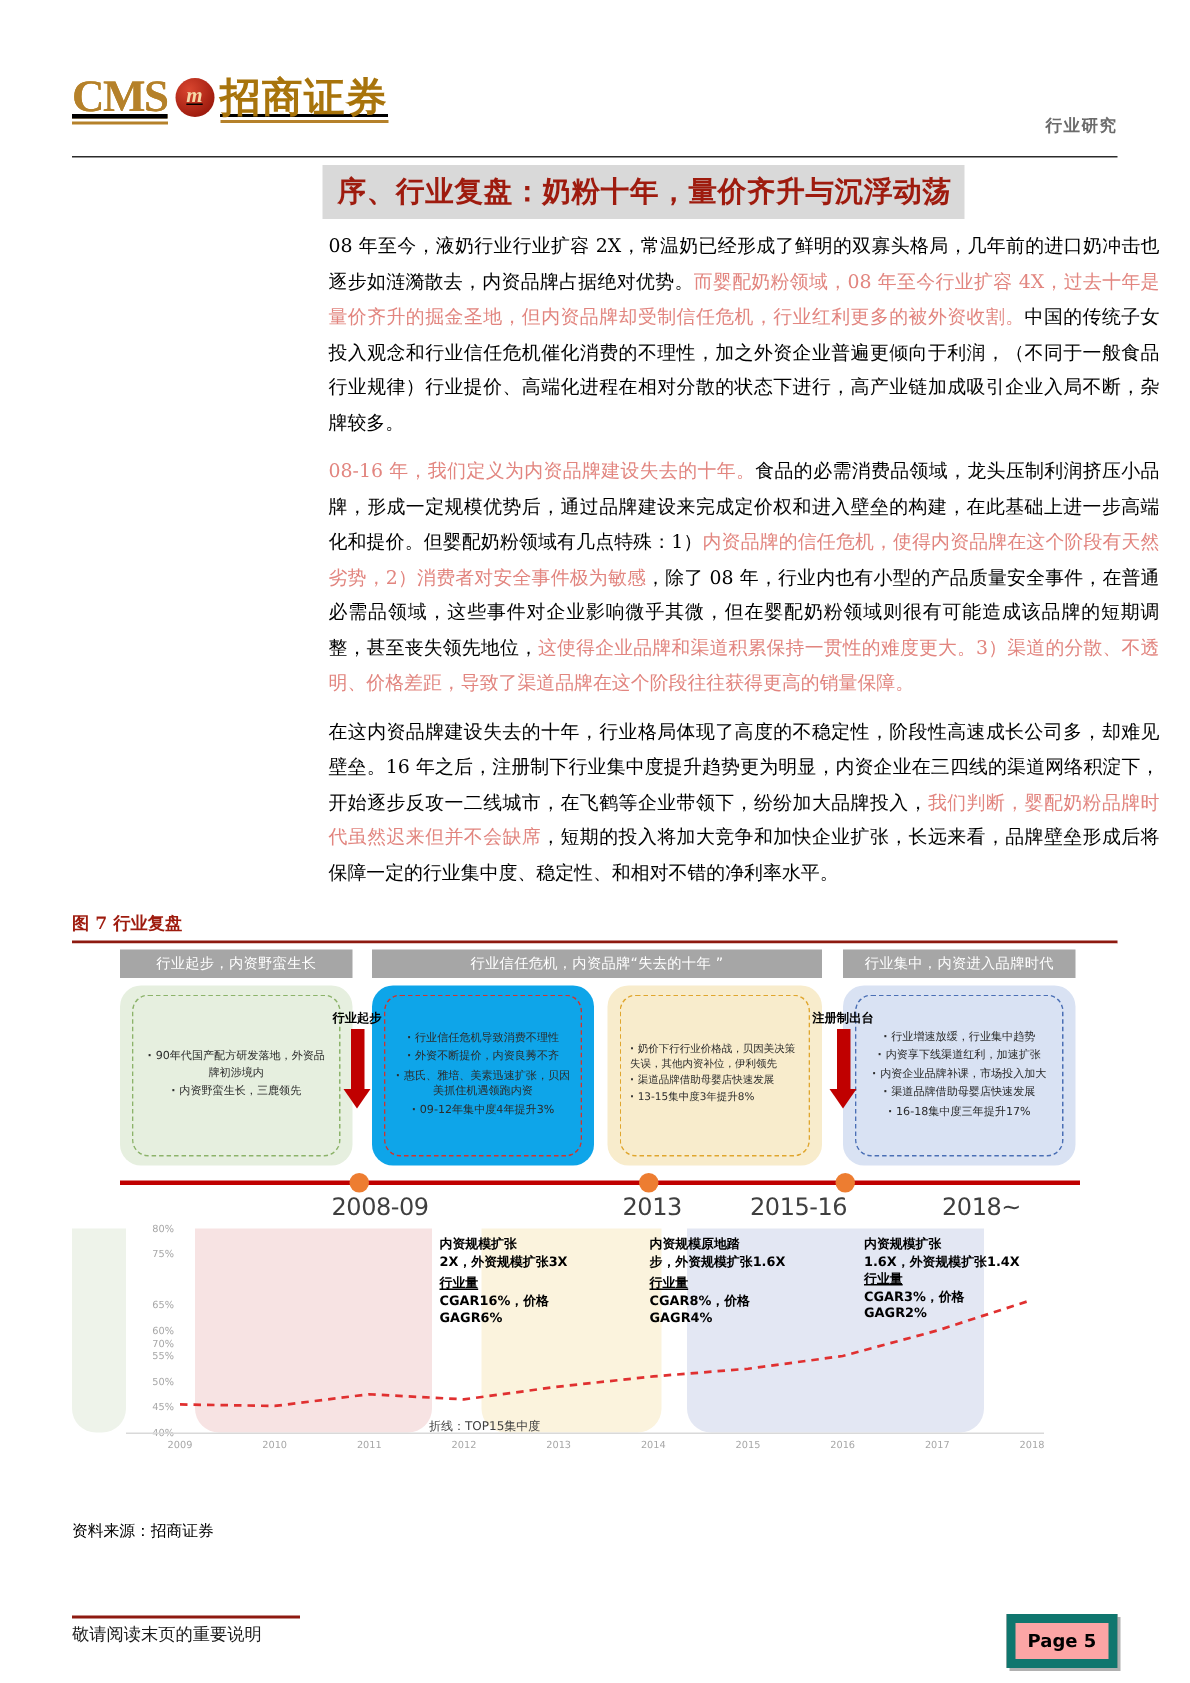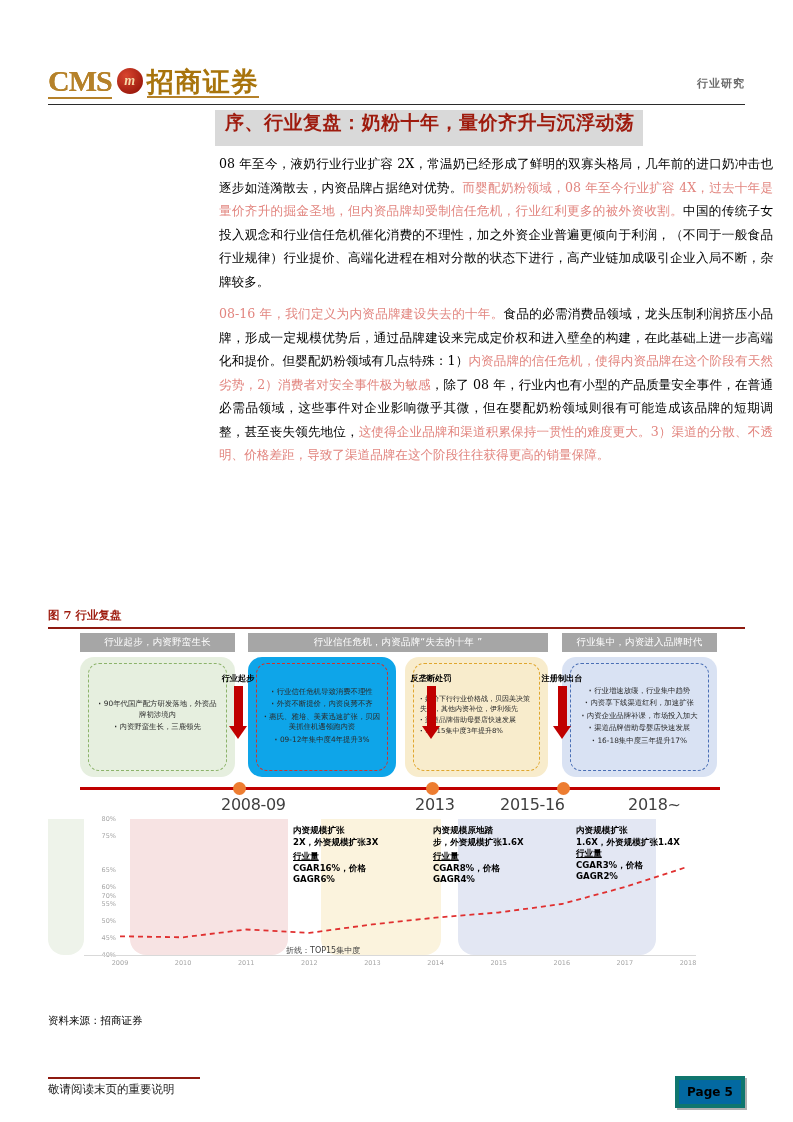--- a/index.html
+++ b/index.html
@@ -19,23 +19,24 @@
   .page-header {
     position: absolute;
     left: 48px;
     top: 50px;
     width: 697px;
     height: 52px;
   }
   .logo-block {
     position: absolute;
     left: 0;
-    top: 16px;
-    display: flex;
-    align-items: center;
+    top: 0;
+    display: flex;
+    align-items: center;
+    text-decoration: underline;
   }
   .logo-cms {
     font-family: "Liberation Serif", serif;
     font-size: 30px;
     font-weight: bold;
     letter-spacing: -1px;
     color: #b8860b;
     background: linear-gradient(#c8912a, #a8740c);
     -webkit-background-clip: text;
     background-clip: text;
@@ -92,20 +93,21 @@
 
   
   .section-title-bar {
     position: absolute;
     left: 215px;
     top: 110px;
     width: 428px;
     height: 36px;
     background: #d9d9d9;
     display: flex;
+    align-items: center;
   }
   .section-title-bar .t {
     font-size: 19px;
     font-weight: bold;
     color: #9e1b0e;
     letter-spacing: 0.5px;
     padding-left: 10px;
     font-family: "DejaVu Serif", "Liberation Serif", serif;
   }
 
@@ -403,22 +405,22 @@
     font-size: 11.5px;
     color: #1a1a1a;
     font-family: "DejaVu Serif", serif;
   }
   .page-badge {
     position: absolute;
     right: 48px;
     top: 1076px;
     width: 62px;
     height: 24px;
-    background: #0369a1;
-    border: 4px solid #0f766e;
+    background: #fca5a5;
+    border: 6px solid #0f766e;
     box-shadow: 2px 2px 0 #b0b0b0;
     display: flex;
     align-items: center;
     justify-content: center;
     font-size: 12px;
     font-weight: bold;
     color: #000;
     font-family: "DejaVu Sans", sans-serif;
   }
 </style>
@@ -435,20 +437,21 @@
 </div>
 <div class="header-rule"></div>
 
 <div class="section-title-bar">
   <span class="t">序、行业复盘：奶粉十年，量价齐升与沉浮动荡</span>
 </div>
 
 <div class="body-col">
   <p class="para"><span>08 年至今，液奶行业行业扩容 2X，常温奶已经形成了鲜明的双寡头格局，几年前的进口奶冲击也逐步如涟漪散去，内资品牌占据绝对优势。</span><span class="hl">而婴配奶粉领域，08 年至今行业扩容 4X，过去十年是量价齐升的掘金圣地，但内资品牌却受制信任危机，行业红利更多的被外资收割。</span><span>中国的传统子女投入观念和行业信任危机催化消费的不理性，加之外资企业普遍更倾向于利润，（不同于一般食品行业规律）行业提价、高端化进程在相对分散的状态下进行，高产业链加成吸引企业入局不断，杂牌较多。</span></p>
   <p class="para"><span class="hl">08-16 年，我们定义为内资品牌建设失去的十年。</span><span>食品的必需消费品领域，龙头压制利润挤压小品牌，形成一定规模优势后，通过品牌建设来完成定价权和进入壁垒的构建，在此基础上进一步高端化和提价。但婴配奶粉领域有几点特殊：1）</span><span class="hl">内资品牌的信任危机，使得内资品牌在这个阶段有天然劣势，2）消费者对安全事件极为敏感</span><span>，除了 08 年，行业内也有小型的产品质量安全事件，在普通必需品领域，这些事件对企业影响微乎其微，但在婴配奶粉领域则很有可能造成该品牌的短期调整，甚至丧失领先地位，</span><span class="hl">这使得企业品牌和渠道积累保持一贯性的难度更大。3）渠道的分散、不透明、价格差距，导致了渠道品牌在这个阶段往往获得更高的销量保障。</span></p>
+  <p class="para"><span>在这内资品牌建设失去的十年，行业格局体现了高度的不稳定性，阶段性高速成长公司多，却难见壁垒。16 年之后，注册制下行业集中度提升趋势更为明显，内资企业在三四线的渠道网络积淀下，开始逐步反攻一二线城市，在飞鹤等企业带领下，纷纷加大品牌投入，</span><span class="hl">我们判断，婴配奶粉品牌时代虽然迟来但并不会缺席</span><span>，短期的投入将加大竞争和加快企业扩张，长远来看，品牌壁垒形成后将保障一定的行业集中度、稳定性、和相对不错的净利率水平。</span></p>
 </div>
 
 <div class="fig-title">
   <span>图 7</span>
   <span>行业复盘</span>
 </div>
 <div class="fig-rule"></div>
 
 <div class="fig-body">
 
@@ -492,25 +495,20 @@
           <li>内资享下线渠道红利，加速扩张</li>
           <li>内资企业品牌补课，市场投入加大</li>
           <li>渠道品牌借助母婴店快速发展</li>
           <li>16-18集中度三年提升17%</li>
         </ul>
       </div>
   </div>
 
   <div class="event ev1">
     <span class="lbl">行业起步</span>
-    <div class="arrow-shaft"></div>
-    <div class="arrow-head"></div>
-  </div>
-  <div class="event ev2">
-    <span class="lbl">反垄断处罚</span>
     <div class="arrow-shaft"></div>
     <div class="arrow-head"></div>
   </div>
   <div class="event ev3">
     <span class="lbl">注册制出台</span>
     <div class="arrow-shaft"></div>
     <div class="arrow-head"></div>
   </div>
 
   <div class="timeline">

